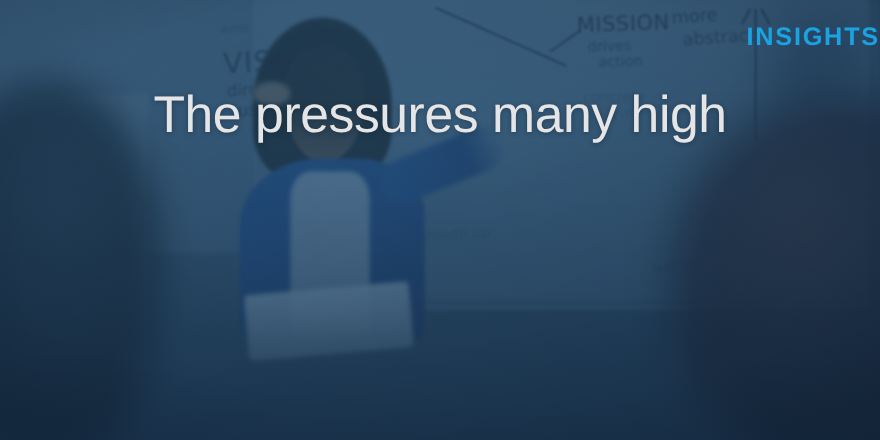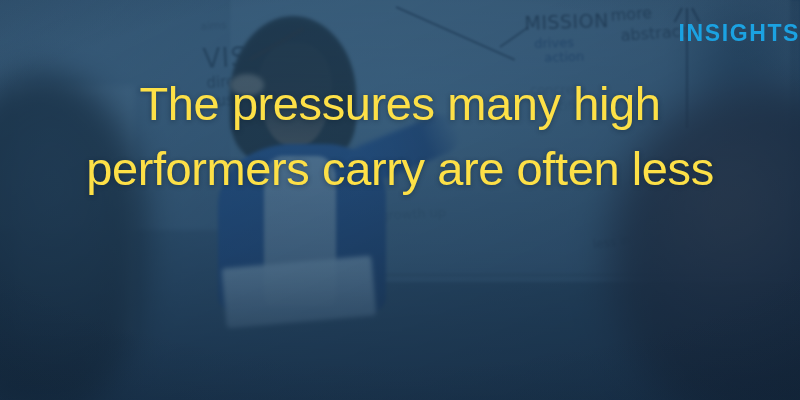--- a/index.html
+++ b/index.html
@@ -287,21 +287,21 @@
     color: #1ba2e2;
     line-height: 1;
     text-align: center;
   }
 
   .quote {
     margin-top: 26px;
     width: 800px;
     padding: 0 12px;
     text-align: center;
-    color: #fde047;
+    color: #e5e5e5;
     font-size: 47px;
     font-weight: 300;
     line-height: 65px;
     letter-spacing: -0.4px;
     text-shadow: 0 1px 5px rgba(12,32,52,.45);
   }
   .quote .line { display: block; white-space: nowrap; }
 </style>
 </head>
 <body>
@@ -357,17 +357,16 @@
   <div class="overlay"></div>
   <div class="overlay-2"></div>
   <div class="vignette"></div>
 
   <div class="content">
 
     <div class="eyebrow">INSIGHTS</div>
 
     <div class="quote">
       <span class="line">The pressures many high</span>
-      <span class="line">performers carry are often less</span>
     </div>
 
   </div>
 </div>
 
 </body></html>

